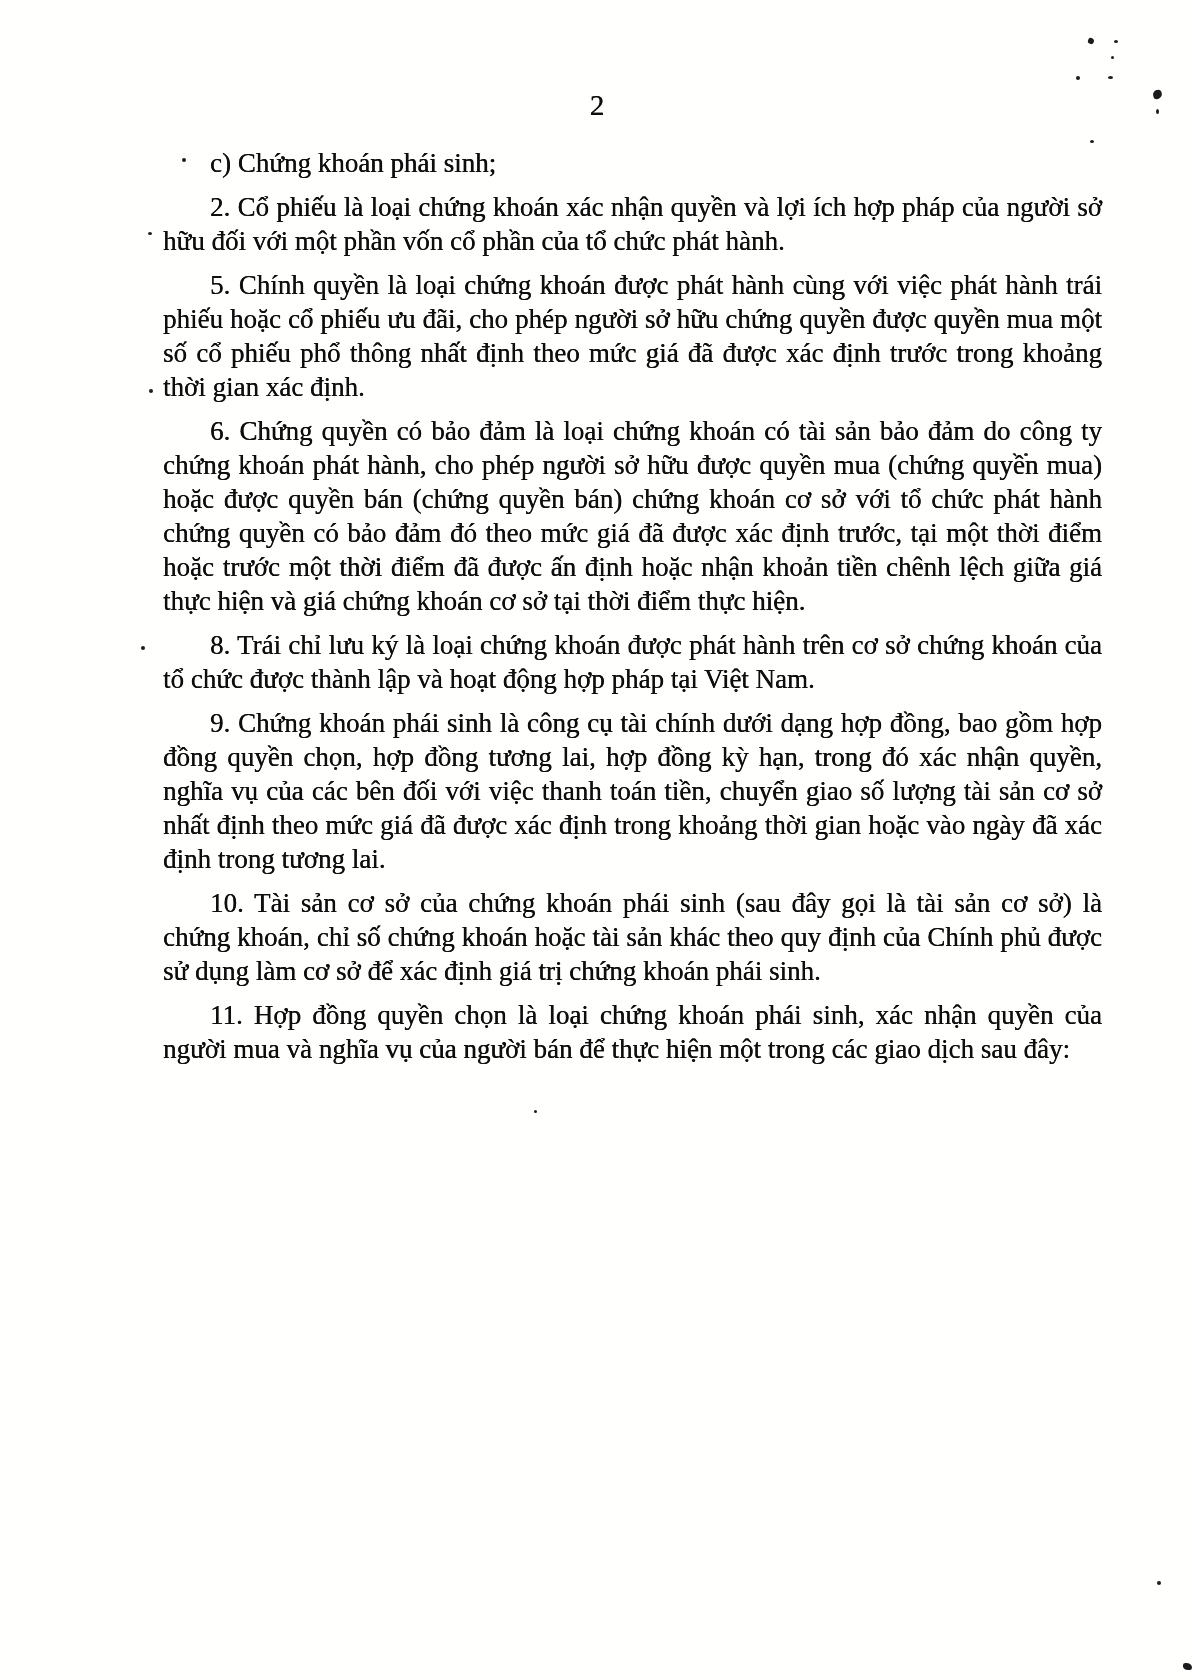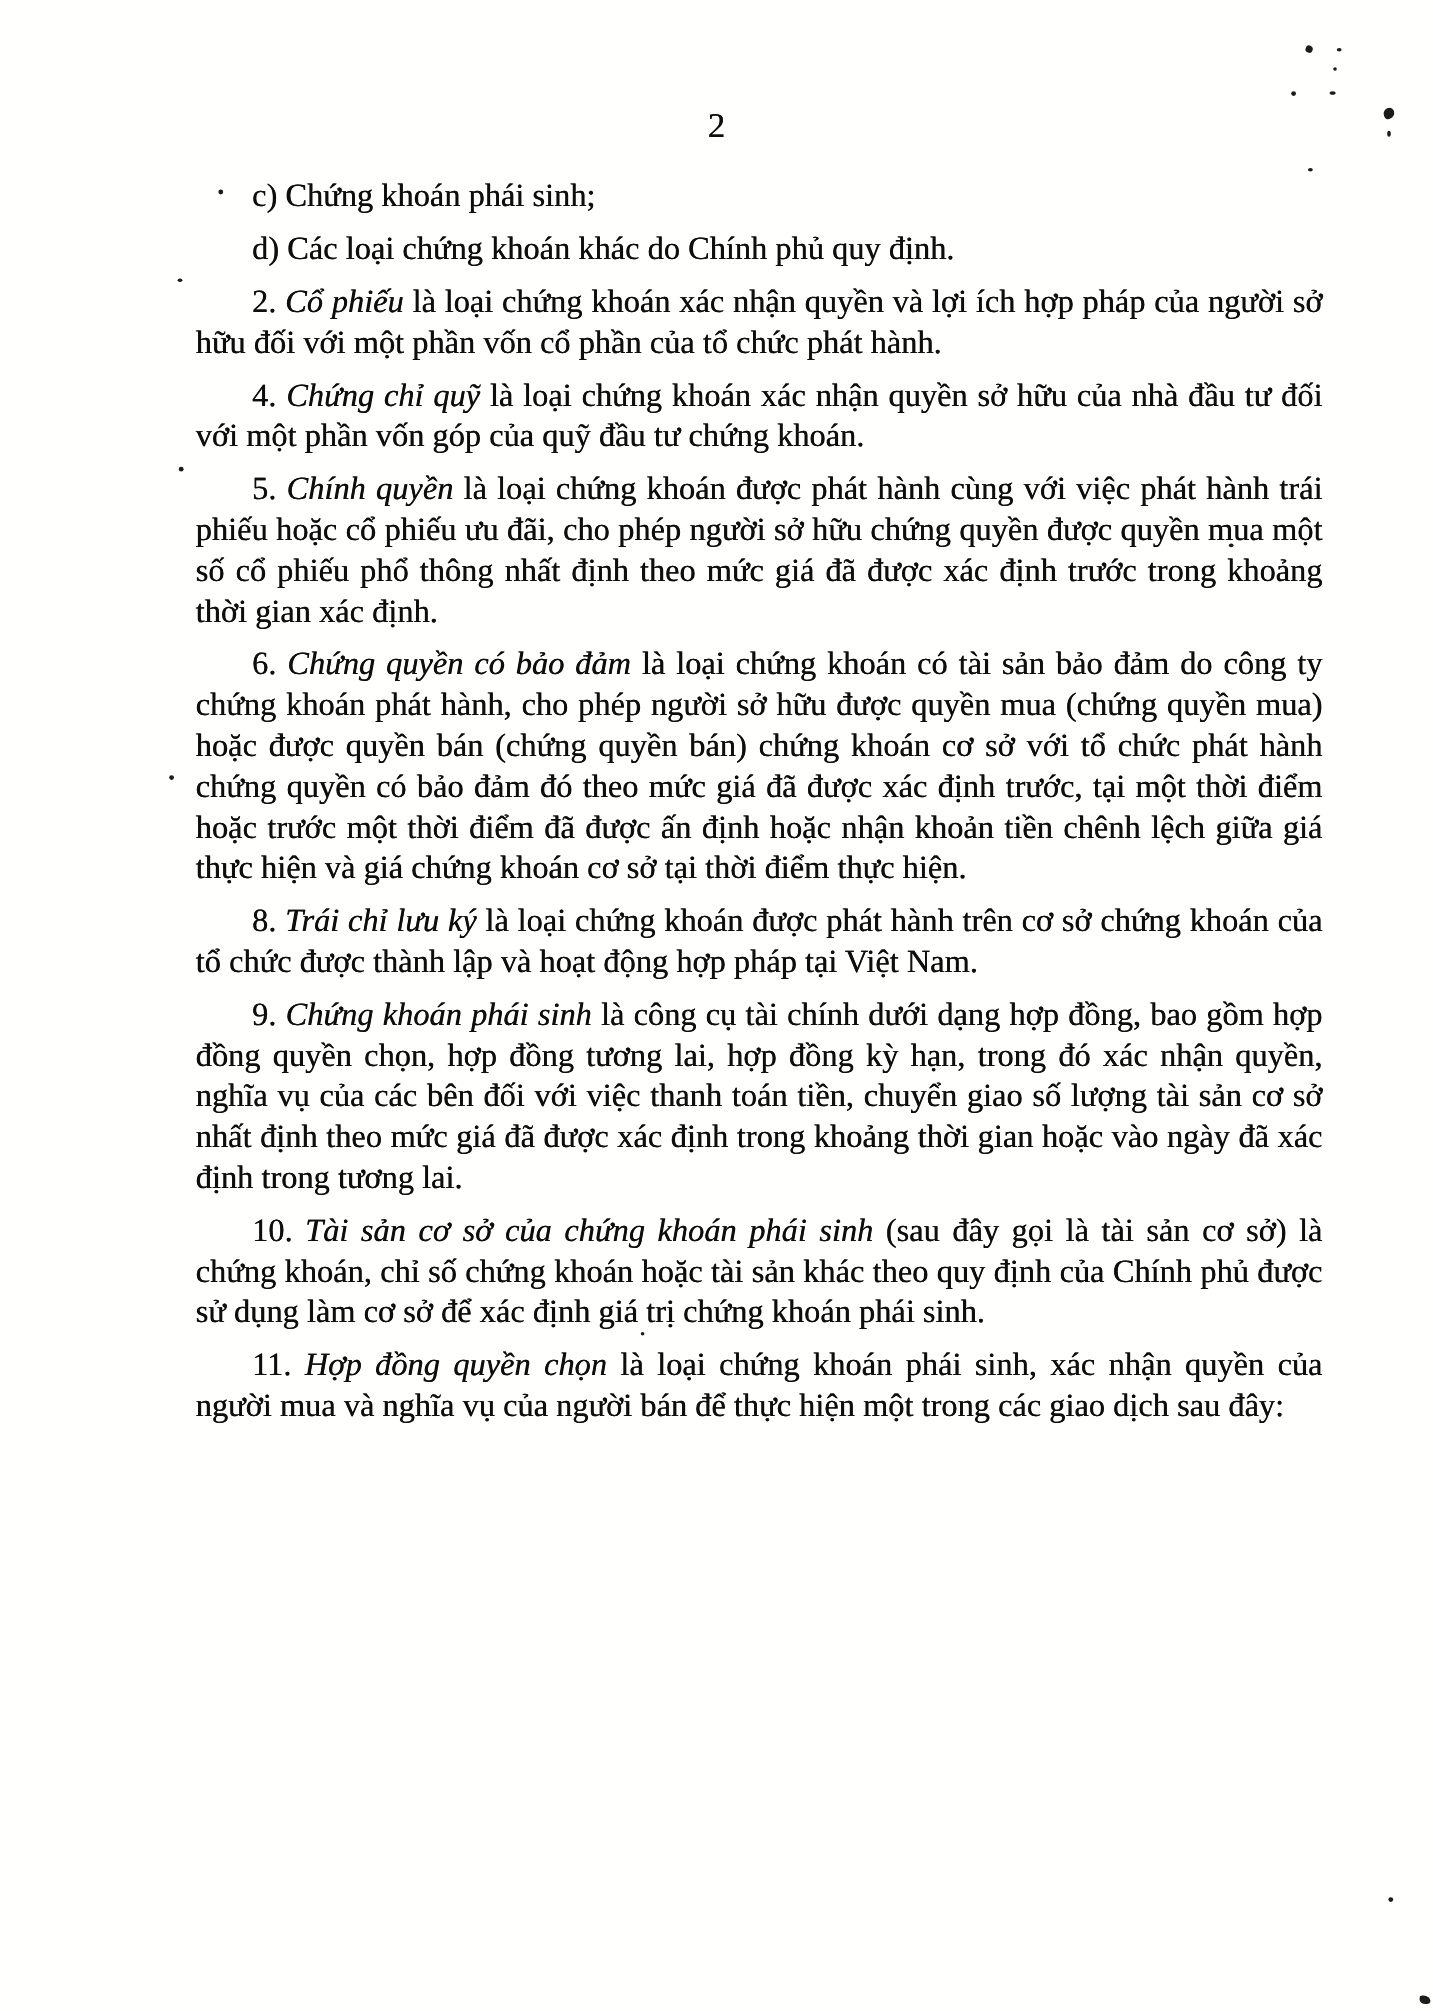--- a/index.html
+++ b/index.html
@@ -29,21 +29,20 @@
     font-size: 27px;
     line-height: 34px;
     text-align: justify;
     text-shadow: 0.3px 0 0 currentColor;
   }
   .para {
     margin: 0 0 10px 0;
     text-indent: 47px;
   }
   .term {
-    font-style: italic;
   }
   
   .speck {
     position: absolute;
     background: #1c1c1c;
     border-radius: 50%;
   }
   .sp1  { left: 1088px; top: 38px;   width: 6px; height: 6px; transform: rotate(25deg); border-radius: 40% 60% 50% 50%; }
   .sp2  { left: 1114px; top: 40px;   width: 4px; height: 3px; }
   .sp3  { left: 1111px; top: 56px;   width: 3px; height: 3px; }
@@ -64,26 +63,24 @@
 </head>
 <body>
 
 <div class="page">
 
   <div class="page-number">2</div>
 
   <div class="content">
     <p class="para"><span>c) </span><span class="term"></span><span>Chứng khoán phái sinh;</span></p>
 
-    <p class="para"><span>d) </span><span class="term"></span><span>Các loại chứng khoán khác do Chính phủ quy định.</span></p>
 
     <p class="para"><span>2. </span><span class="term">Cổ phiếu</span><span> là loại chứng khoán xác nhận quyền và lợi ích hợp pháp của người sở hữu đối với một phần vốn cổ phần của tổ chức phát hành.</span></p>
 
 
-    <p class="para"><span>4. </span><span class="term">Chứng chỉ quỹ</span><span> là loại chứng khoán xác nhận quyền sở hữu của nhà đầu tư đối với một phần vốn góp của quỹ đầu tư chứng khoán.</span></p>
 
     <p class="para"><span>5. </span><span class="term">Chính quyền</span><span> là loại chứng khoán được phát hành cùng với việc phát hành trái phiếu hoặc cổ phiếu ưu đãi, cho phép người sở hữu chứng quyền được quyền mua một số cổ phiếu phổ thông nhất định theo mức giá đã được xác định trước trong khoảng thời gian xác định.</span></p>
 
     <p class="para"><span>6. </span><span class="term">Chứng quyền có bảo đảm</span><span> là loại chứng khoán có tài sản bảo đảm do công ty chứng khoán phát hành, cho phép người sở hữu được quyền mua (chứng quyền mua) hoặc được quyền bán (chứng quyền bán) chứng khoán cơ sở với tổ chức phát hành chứng quyền có bảo đảm đó theo mức giá đã được xác định trước, tại một thời điểm hoặc trước một thời điểm đã được ấn định hoặc nhận khoản tiền chênh lệch giữa giá thực hiện và giá chứng khoán cơ sở tại thời điểm thực hiện.</span></p>
 
 
     <p class="para"><span>8. </span><span class="term">Trái chỉ lưu ký</span><span> là loại chứng khoán được phát hành trên cơ sở chứng khoán của tổ chức được thành lập và hoạt động hợp pháp tại Việt Nam.</span></p>
 
     <p class="para"><span>9. </span><span class="term">Chứng khoán phái sinh</span><span> là công cụ tài chính dưới dạng hợp đồng, bao gồm hợp đồng quyền chọn, hợp đồng tương lai, hợp đồng kỳ hạn, trong đó xác nhận quyền, nghĩa vụ của các bên đối với việc thanh toán tiền, chuyển giao số lượng tài sản cơ sở nhất định theo mức giá đã được xác định trong khoảng thời gian hoặc vào ngày đã xác định trong tương lai.</span></p>
 

